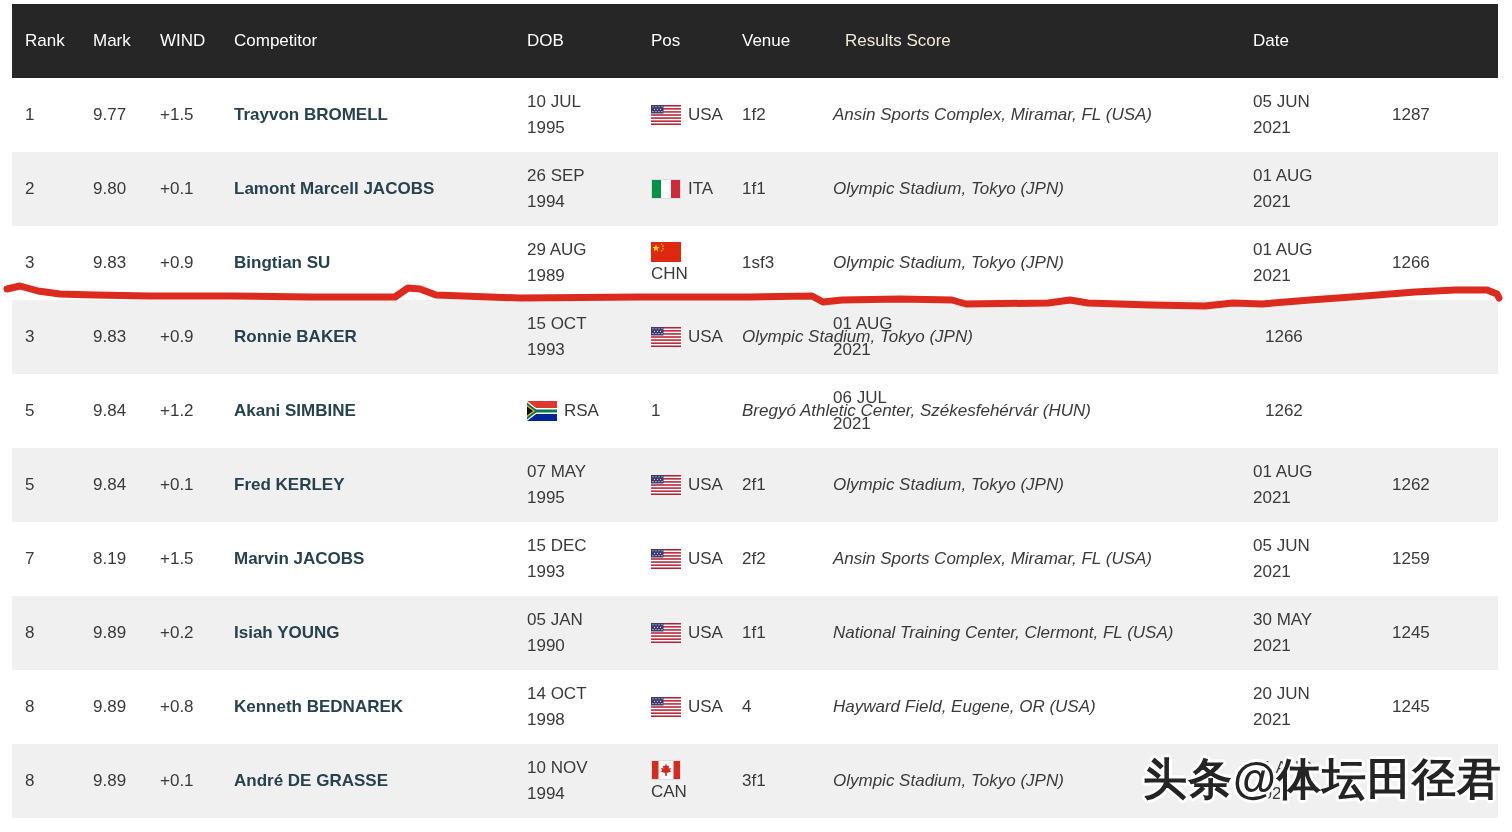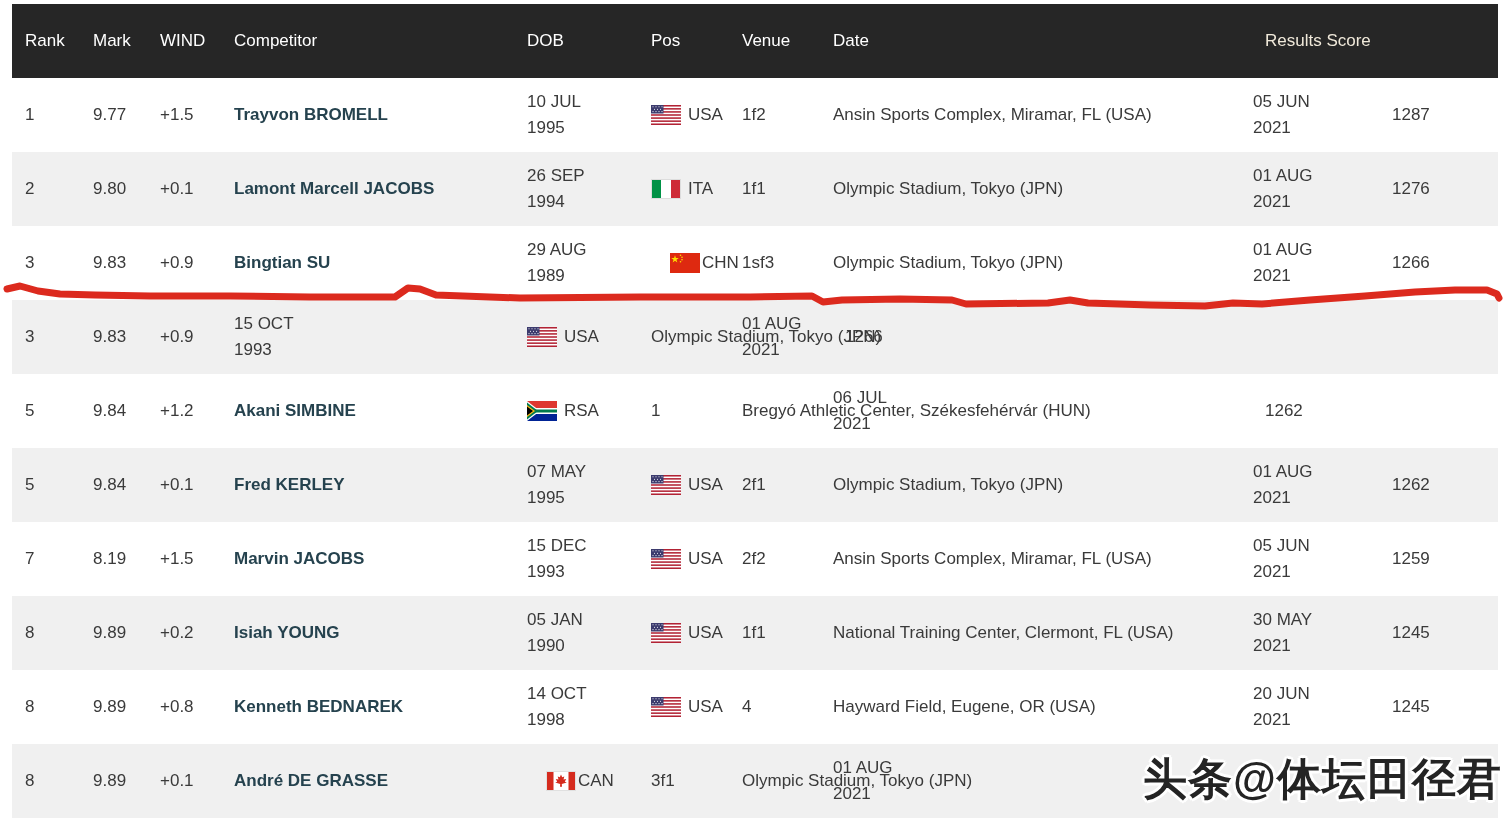--- a/index.html
+++ b/index.html
@@ -18,24 +18,24 @@
   .cell{display:flex;align-items:center;font-size:17px;color:#3a3a3a;}
   .thead .cell{color:#ffffff;}
   .c-rank{padding-left:13px;}
   .c-score{padding-left:12px;}
   .th-score{color:#f0e9da !important;line-height:1.6;}
   .row:nth-child(even){background:#f0f0f0;}
   .row:nth-child(odd){background:#ffffff;}
   .name{color:#25424e;font-weight:600;cursor:pointer;}
   .wrapdate{max-width:74px;line-height:1.55;}
   .natinner{display:flex;align-items:center;gap:7px;}
-  .natinner.wrap{flex-direction:row;align-items:flex-start;gap:2px;justify-content:center;margin-left:19px;}
+  .natinner.wrap{flex-direction:column;align-items:flex-start;gap:2px;justify-content:center;}
   .flag{display:inline-flex;line-height:0;}
   .flag svg{display:block;}
-  .venue-text{white-space:nowrap;}
+  .venue-text{white-space:nowrap;font-style:italic;}
   .redline{position:absolute;left:0;top:278px;pointer-events:none;}
   .watermark{
     position:absolute;right:10px;top:750px;
     font-size:44px;font-weight:bold;color:#242424;letter-spacing:1px;
     text-shadow:-2px -2px 0 #fff,2px -2px 0 #fff,-2px 2px 0 #fff,2px 2px 0 #fff,
                 0 -3px 0 #fff,0 3px 0 #fff,-3px 0 0 #fff,3px 0 0 #fff;
     white-space:nowrap;
     text-align:center;
   }
 </style>
@@ -44,22 +44,22 @@
 
 <div class="table-wrap">
   <div class="grid-row thead">
     <div class="cell c-rank">Rank</div>
     <div class="cell">Mark</div>
     <div class="cell">WIND</div>
     <div class="cell">Competitor</div>
     <div class="cell">DOB</div>
     <div class="cell">Pos</div>
     <div class="cell">Venue</div>
+    <div class="cell c-score th-score">Results Score</div>
     <div class="cell">Date</div>
-    <div class="cell c-score th-score">Results Score</div>
   </div>
   <div id="tbody">
   <div class="grid-row row">
     <div class="cell c-rank">1</div>
     <div class="cell">9.77</div>
     <div class="cell">+1.5</div>
     <div class="cell">
       <span class="name">Trayvon BROMELL</span>
     </div>
     <div class="cell">
@@ -130,21 +130,20 @@
         <span>ITA</span>
       </div>
     </div>
     <div class="cell">1f1</div>
     <div class="cell">
       <span class="venue-text">Olympic Stadium, Tokyo (JPN)</span>
     </div>
     <div class="cell">
       <div class="wrapdate">01 AUG 2021</div>
     </div>
-    <div class="cell c-score">1276</div>
   </div>
 
   <div class="grid-row row">
     <div class="cell c-rank">3</div>
     <div class="cell">9.83</div>
     <div class="cell">+0.9</div>
     <div class="cell">
       <span class="name">Bingtian SU</span>
     </div>
     <div class="cell">
@@ -172,20 +171,23 @@
     <div class="cell">
       <div class="wrapdate">01 AUG 2021</div>
     </div>
     <div class="cell c-score">1266</div>
   </div>
 
   <div class="grid-row row">
     <div class="cell c-rank">3</div>
     <div class="cell">9.83</div>
     <div class="cell">+0.9</div>
+    <div class="cell">
+      <span class="name">Ronnie BAKER</span>
+    </div>
     <div class="cell">
       <div class="wrapdate">15 OCT 1993</div>
     </div>
     <div class="cell">
       <div class="natinner">
         <span class="flag">
   <svg width="30" height="20" viewBox="0 0 30 20">
     <rect width="30" height="20" fill="#b22234"></rect>
     <g fill="#ffffff">
       <rect y="1.54" width="30" height="1.54"></rect>
@@ -466,20 +468,23 @@
   </div>
 
   <div class="grid-row row">
     <div class="cell c-rank">8</div>
     <div class="cell">9.89</div>
     <div class="cell">+0.1</div>
     <div class="cell">
       <span class="name">André DE GRASSE</span>
     </div>
     <div class="cell">
+      <div class="wrapdate">10 NOV 1994</div>
+    </div>
+    <div class="cell">
       <div class="natinner wrap">
         <span class="flag">
   <svg width="30" height="20" viewBox="0 0 30 20">
     <rect width="30" height="20" fill="#ffffff"></rect>
     <rect width="7.5" height="20" fill="#d52b1e"></rect>
     <rect x="22.5" width="7.5" height="20" fill="#d52b1e"></rect>
     <path fill="#d52b1e" d="M15,3.5 L16.2,6.3 L18.3,5.6 L17.5,8.6 L20.2,8.1 L18.8,10.7 L20.8,11.6 L15.8,12.9 L16,15.8 L14,15.8 L14.2,12.9 L9.2,11.6 L11.2,10.7 L9.8,8.1 L12.5,8.6 L11.7,5.6 L13.8,6.3 Z"></path>
     <rect x="0.5" y="0.5" width="29" height="19" fill="none" stroke="#e0e0e0" stroke-width="1"></rect>
   </svg>
 </span>

